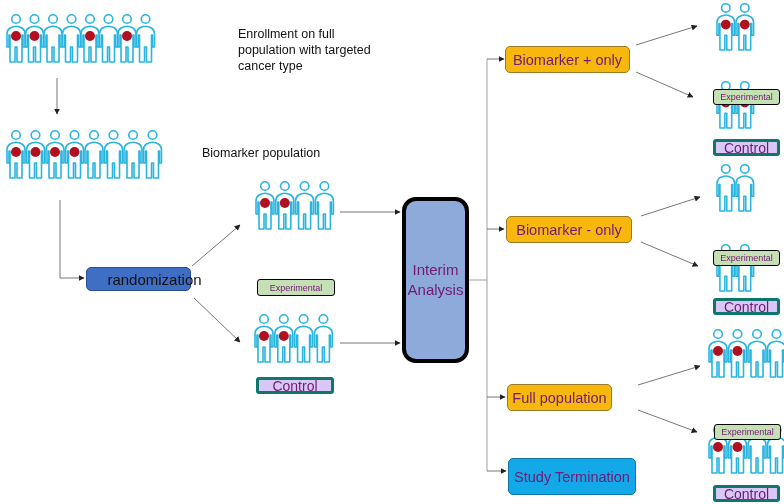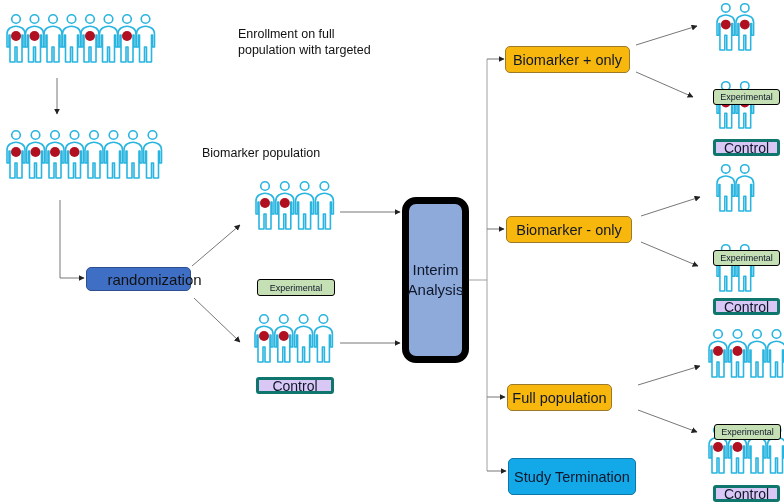--- a/index.html
+++ b/index.html
@@ -1,22 +1,22 @@
 <!DOCTYPE html>
 <html><head>
 <meta charset="utf-8">
 <style>
   html,body{margin:0;padding:0;background:#fff;}
   body{width:784px;height:504px;position:relative;overflow:hidden;font-family:"Liberation Sans",sans-serif;}
   #canvas{position:absolute;left:0;top:0;width:784px;height:504px;}
   .label{position:absolute;color:#111;font-size:12.5px;line-height:16px;}
-  .box{position:absolute;box-sizing:border-box;display:flex;align-items:center;justify-content:center;border-radius:5px;color:#0f172a;white-space:nowrap;}
+  .box{position:absolute;box-sizing:border-box;display:flex;align-items:center;justify-content:center;border-radius:5px;color:#701a75;white-space:nowrap;}
   .orange{background:#f8b70c;border:1px solid #9a7a2a;font-size:14.5px;}
   .blue{background:#3f6fc4;border:1px solid #2d4f8f;color:#111;font-size:15px;padding-left:32px;}
-  .interim{background:#8eaadb;border:7px solid #000000;border-radius:14px;font-size:15px;white-space:normal;line-height:20px;}
+  .interim{background:#8eaadb;border:4px solid #000000;border-radius:14px;font-size:15px;white-space:normal;line-height:20px;}
   .cyan{background:#13a8e8;border:1px solid #0d78a8;font-size:14.5px;}
   .exp{background:#c5e0b4;border:1px solid #000000;font-size:9px;border-radius:3px;margin-top:32px;}
   .ctl{background:#d9c8f5;border:3px solid #0f766e;font-size:14px;border-radius:3px;}
 </style>
 </head>
 <body>
 
 <svg id="canvas" width="784" height="504">
   <defs>
     <marker id="ah" viewBox="0 0 10 10" refX="9" refY="5" markerWidth="6" markerHeight="6" orient="auto-start-reverse">
@@ -251,20 +251,21 @@
           <circle cx="10" cy="5" r="4.3"></circle>
           <path d="M4,14 Q10,10.5 16,14 Q19,16 19,20 L19,33 L17,33 L17,21 L16,21 L16,48 L11,48 L11,33 L9,33 L9,48 L4,48 L4,21 L3,21 L3,33 L1,33 L1,20 Q1,16 4,14 Z"></path>
         </g>
       </g>
     </g>
 </svg>
 
 <div class="label" style="left:202px;top:26px;margin-left:36px;">
   <div>Enrollment on full</div>
   <div>population with targeted</div>
+  <div>cancer type</div>
 </div>
 <div class="label" style="left:202px;top:145px;">Biomarker population</div>
 
 <div class="box blue" style="left:86px;top:267px;width:105px;height:24px;">randomization</div>
 <div class="box interim" style="left:402px;top:197px;width:67px;height:166px;flex-direction:column;">
   <div>Interim</div>
   <div>Analysis</div>
 </div>
 <div class="box orange" style="left:505px;top:46px;width:125px;height:27px;">Biomarker + only</div>
 <div class="box orange" style="left:506px;top:216px;width:126px;height:27px;">Biomarker - only</div>

